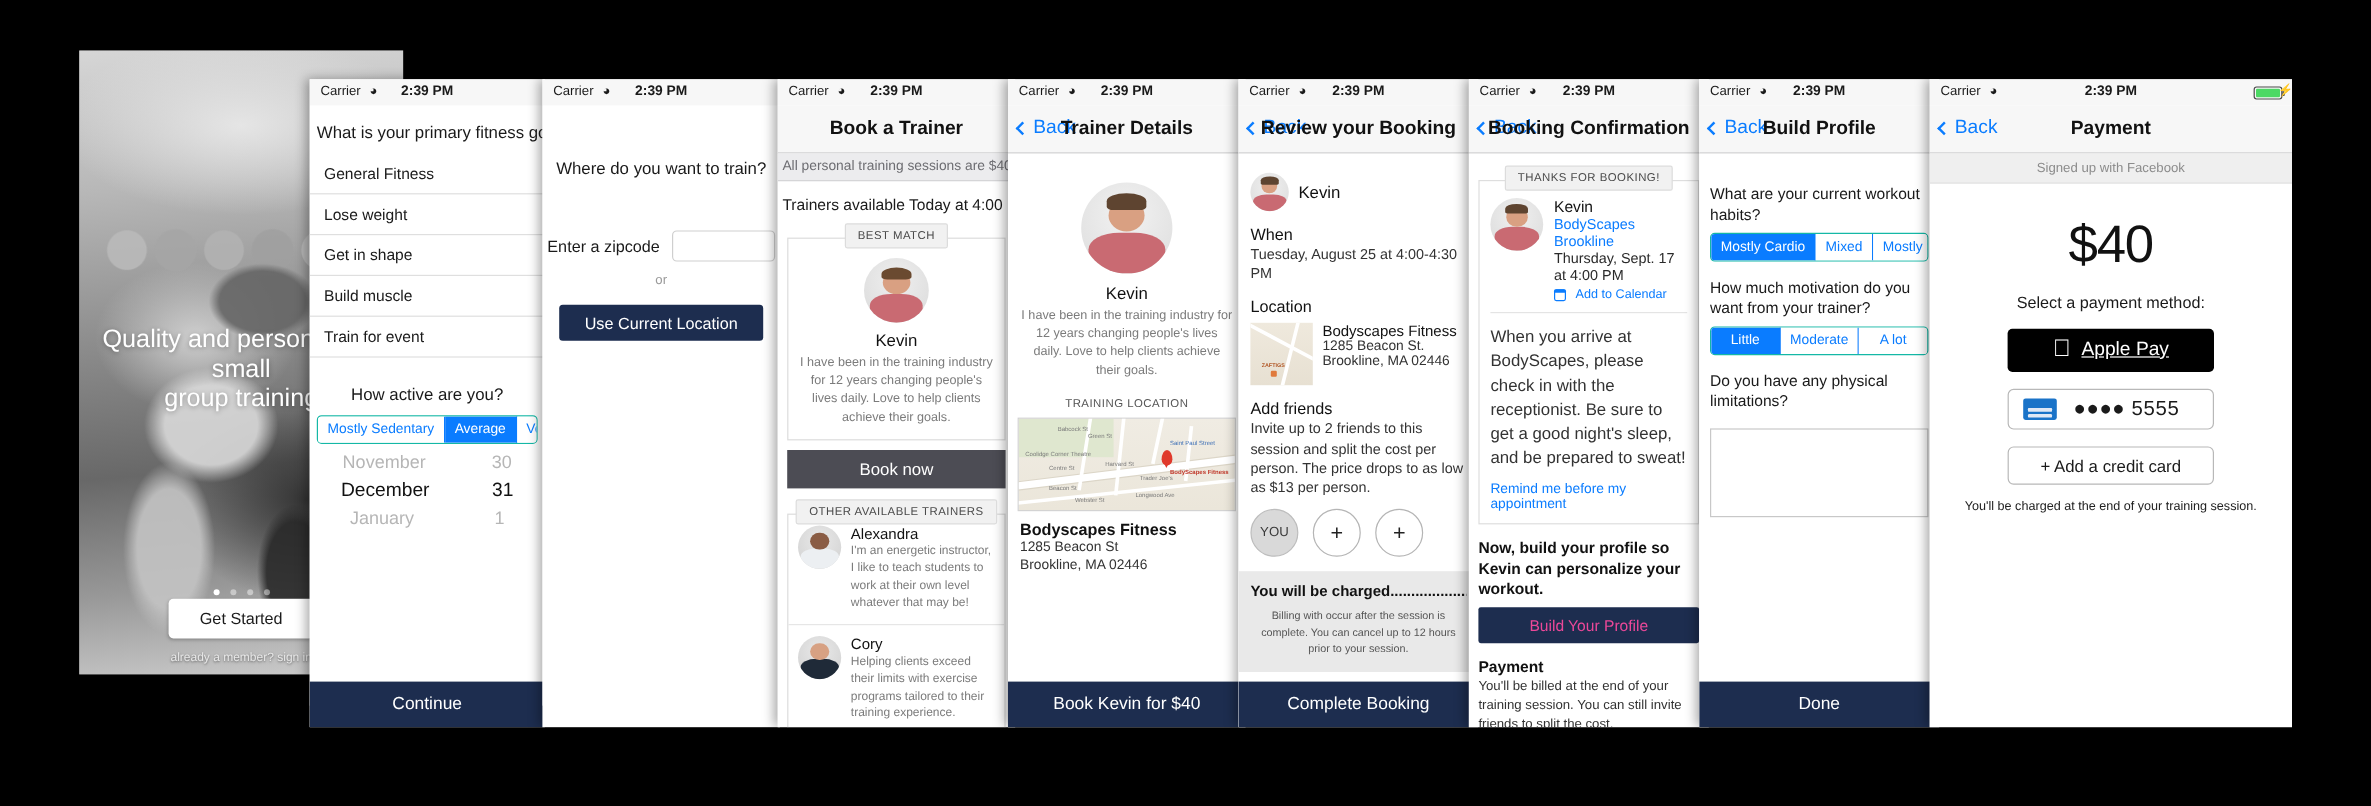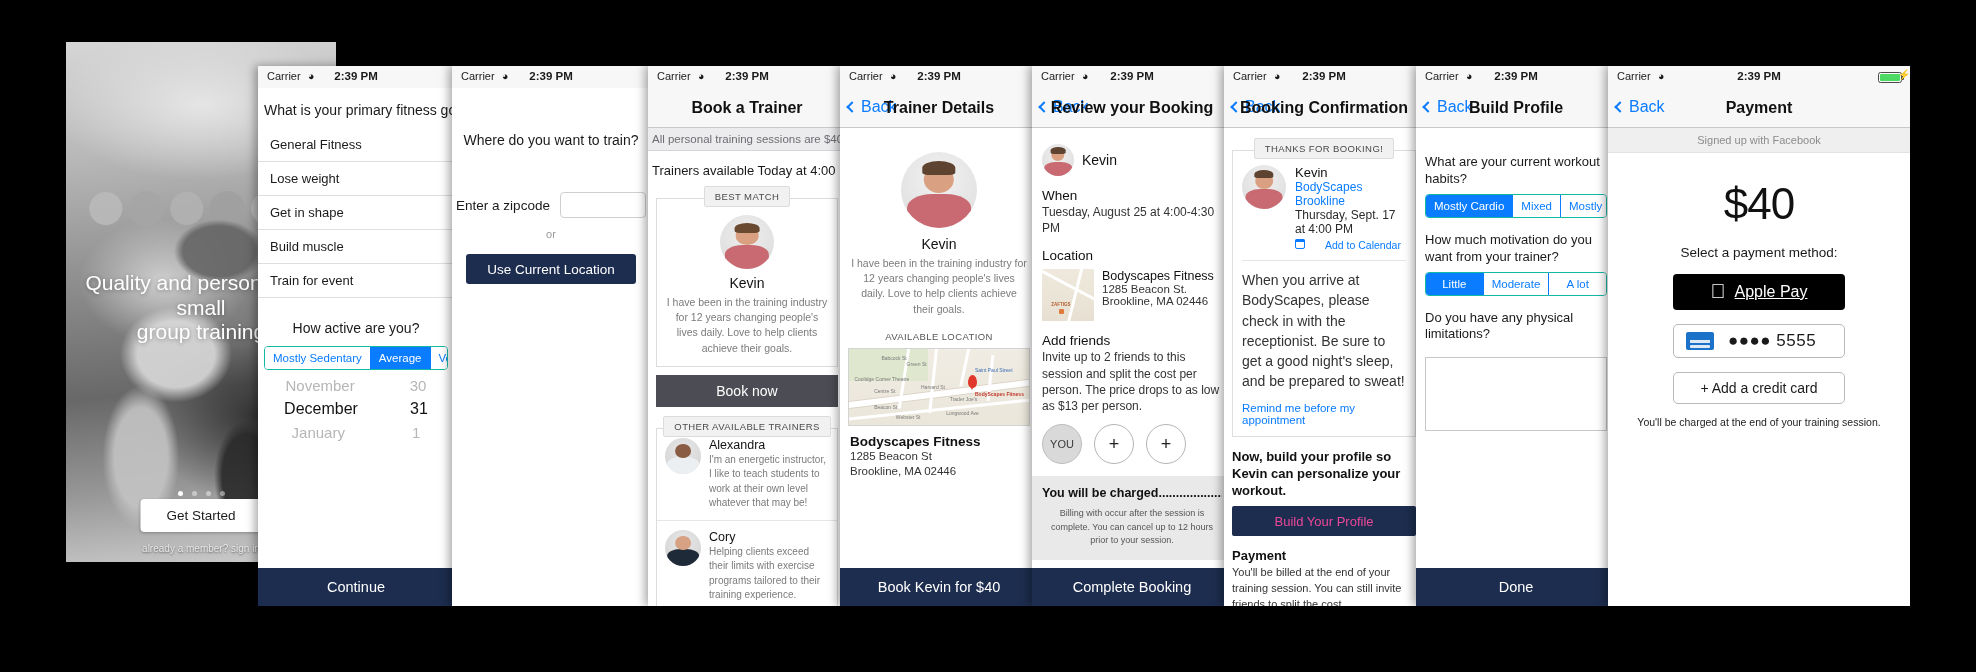--- a/index.html
+++ b/index.html
@@ -214,21 +214,21 @@
   .conf-card { border:1px solid #dedede; background:#fff; margin:14px 8px 0; padding:14px 9px 10px; }
   .conf-top { display:flex; gap:9px; }
   .conf-av { width:44px; height:44px; border-radius:50%; overflow:hidden; position:relative; flex:0 0 44px;
              background:radial-gradient(circle at 50% 35%,#f0f0f0,#d9d9d9);}
   .conf-av .head{position:absolute;left:50%;top:18%;width:40%;height:36%;transform:translateX(-50%);border-radius:50%;background:#d9a082;}
   .conf-av .hair{position:absolute;left:50%;top:12%;width:44%;height:18%;transform:translateX(-50%);border-radius:50% 50% 18% 18%;background:#5e4430;}
   .conf-av .body{position:absolute;left:50%;bottom:0;width:84%;height:45%;transform:translateX(-50%);border-radius:40% 40% 0 0;background:#c96a72;}
   .conf-info h4 { font-size:13px; color:#111; font-weight:normal;}
   .conf-info .link { font-size:12px; color:#0a7cff; }
   .conf-info .date { font-size:12px; color:#2a2a2a; }
-  .cal-row { display:flex; align-items:flex-start; gap:20px; margin-top:3px; }
+  .cal-row { display:flex; align-items:flex-end; gap:8px; margin-top:3px; }
   .cal-ico { width:10px; height:10px; border:1.4px solid #0a7cff; border-radius:2px; position:relative;}
   .cal-ico:before{content:"";position:absolute;left:-1.4px;right:-1.4px;top:-1.4px;height:3px;background:#0a7cff;border-radius:2px 2px 0 0;}
   .cal-txt { font-size:10.5px; color:#0a7cff; }
   .conf-body { border-top:1px solid #e4e4e4; margin-top:9px; padding-top:9px;
                font-size:14px; color:#333; line-height:1.45; }
   .conf-link { font-size:11.5px; color:#0a7cff; margin-top:10px; }
   .conf-h { font-size:13px; font-weight:bold; color:#111; padding:12px 8px 0; line-height:1.3;}
   .build-btn { background:#1d2d4f; color:#ec4899; font-size:13px; height:30px; border-radius:2px;
                display:flex; align-items:center; justify-content:center; margin:7px 8px 0; white-space:nowrap;}
   .p7h { font-size:13px; font-weight:bold; color:#111; padding:12px 8px 2px;}
@@ -409,21 +409,21 @@
       <div class="nav-title">Trainer Details</div>
     </div>
     <div class="content">
       <div class="big-av">
         <span class="body"></span>
         <span class="head"></span>
         <span class="hair"></span>
       </div>
       <div class="tname" style="margin-top:8px">Kevin</div>
       <div class="tbio" style="padding:0 10px">I have been in the training industry for 12 years changing people's lives daily. Love to help clients achieve their goals.</div>
-      <div class="loc-head">AVAILABLE LOCATION</div>
+      <div class="loc-head">TRAINING LOCATION</div>
       <div class="map">
         <div class="grn" style="left:0;top:0;width:44%;height:42%"></div>
         <div class="hwy" style="left:-6%;top:54%;width:120%;height:6px;transform:rotate(-7deg)"></div>
         <div class="road" style="left:-4%;top:76%;width:120%;height:3px;transform:rotate(-6deg)"></div>
         <div class="road" style="left:30%;top:-10%;width:3px;height:90%;transform:rotate(9deg)"></div>
         <div class="road" style="left:46%;top:-10%;width:3px;height:95%;transform:rotate(6deg)"></div>
         <div class="road" style="left:64%;top:-10%;width:3px;height:60%;transform:rotate(12deg)"></div>
         <div class="road" style="left:78%;top:8%;width:3px;height:60%;transform:rotate(6deg)"></div>
         <div class="pin" style="left:66%;top:34%"></div>
         <div class="lbl red" style="left:70%;top:56%">BodyScapes Fitness</div>

